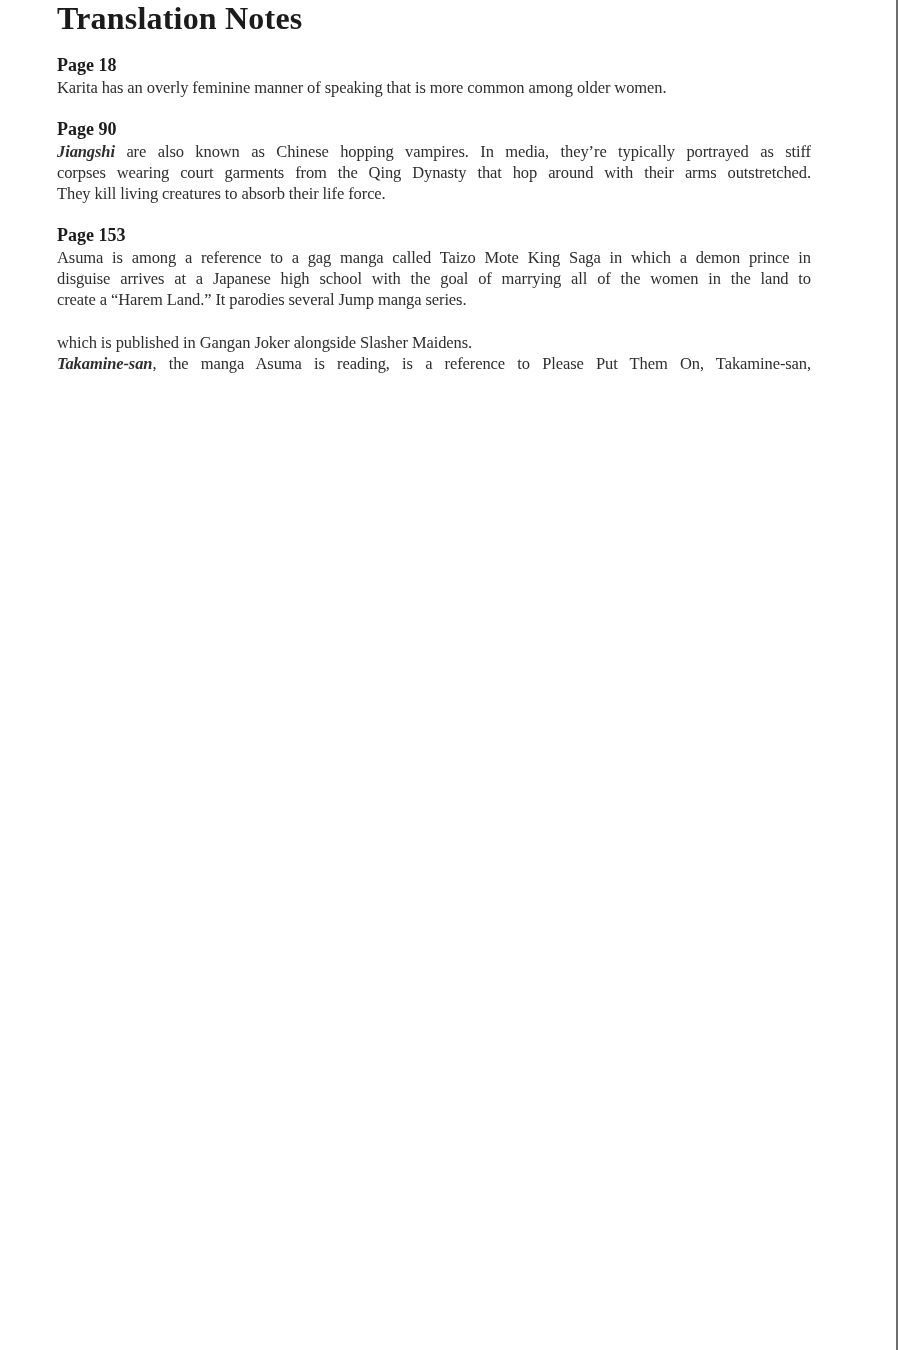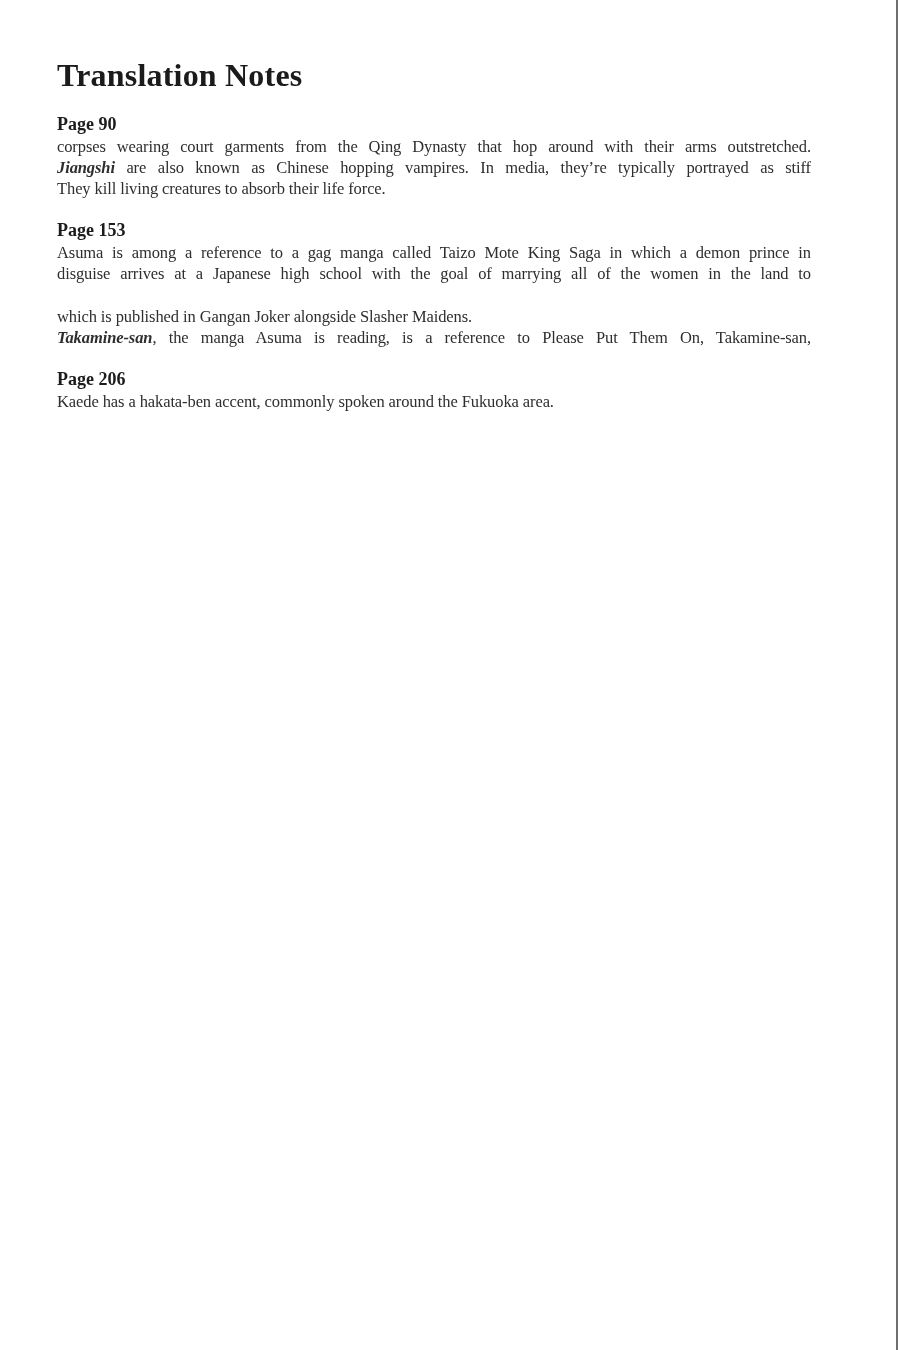--- a/index.html
+++ b/index.html
@@ -18,21 +18,20 @@
     bottom: 0;
     right: 2px;
     width: 2px;
     background: #6e6e6e;
   }
   .content {
     position: absolute;
     top: 0;
     left: 57px;
     width: 754px;
-    padding-top: 57px;
     color: #2e2e2e;
   }
   h1.doc-title {
     font-size: 32px;
     line-height: 36px;
     font-weight: bold;
     color: #1b1b1b;
     letter-spacing: 0.2px;
     margin-bottom: 20px;
   }
@@ -57,48 +56,47 @@
   .bi { font-style: italic; font-weight: bold; }
 </style>
 </head>
 <body>
 
 <div class="page">
   <div class="content">
     <h1 class="doc-title">Translation Notes</h1>
     <div id="sections">
   <div class="section">
+    <div class="section-heading">Page 18</div>
+    <div class="section-paragraph">
+            <div class="line"><span class="n">Karita has an overly feminine manner of speaking that is more common among older women.</span></div>
+          </div>
   </div>
 
   <div class="section">
     <div class="section-heading">Page 90</div>
     <div class="section-paragraph">
+            <div class="line just"><span class="bi">Jiangshi</span><span class="n"> are also known as Chinese hopping vampires. In media, they’re typically portrayed as stiff</span></div>
             <div class="line just"><span class="n">corpses wearing court garments from the Qing Dynasty that hop around with their arms outstretched.</span></div>
-            <div class="line just"><span class="bi">Jiangshi</span><span class="n"> are also known as Chinese hopping vampires. In media, they’re typically portrayed as stiff</span></div>
             <div class="line"><span class="n">They kill living creatures to absorb their life force.</span></div>
           </div>
   </div>
 
   <div class="section">
     <div class="section-heading">Page 153</div>
     <div class="section-paragraph">
             <div class="line just"><span class="n">Asuma is among a reference to a gag manga called </span><span class="i">Taizo Mote King Saga</span><span class="n"> in which a demon prince in</span></div>
             <div class="line just"><span class="n">disguise arrives at a Japanese high school with the goal of marrying all of the women in the land to</span></div>
+            <div class="line"><span class="n">create a “Harem Land.” It parodies several </span><span class="i">Jump</span><span class="n"> manga series.</span></div>
           </div>
   </div>
 
   <div class="section">
     <div class="section-paragraph">
             <div class="line"><span class="n">which is published in </span><span class="i">Gangan Joker</span><span class="n"> alongside </span><span class="i">Slasher Maidens</span><span class="n">.</span></div>
             <div class="line just"><span class="bi">Takamine-san</span><span class="n">, the manga Asuma is reading, is a reference to </span><span class="i">Please Put Them On, Takamine-san</span><span class="n">,</span></div>
           </div>
   </div>
 
-  <div class="section">
-    <div class="section-heading">Page 206</div>
-    <div class="section-paragraph">
-            <div class="line"><span class="n">Kaede has a </span><span class="i">hakata-ben</span><span class="n"> accent, commonly spoken around the Fukuoka area.</span></div>
-          </div>
-  </div>
 </div>
   </div>
   <div class="right-rule"></div>
 </div>
 
 </body></html>

